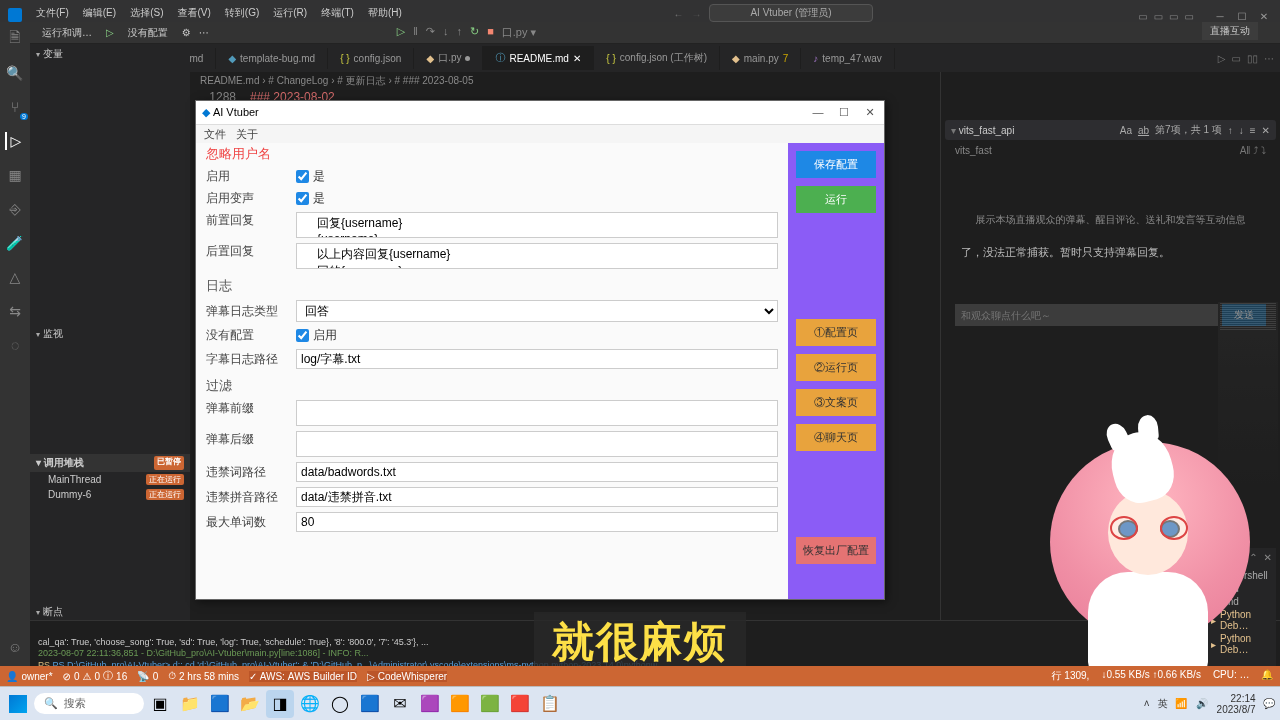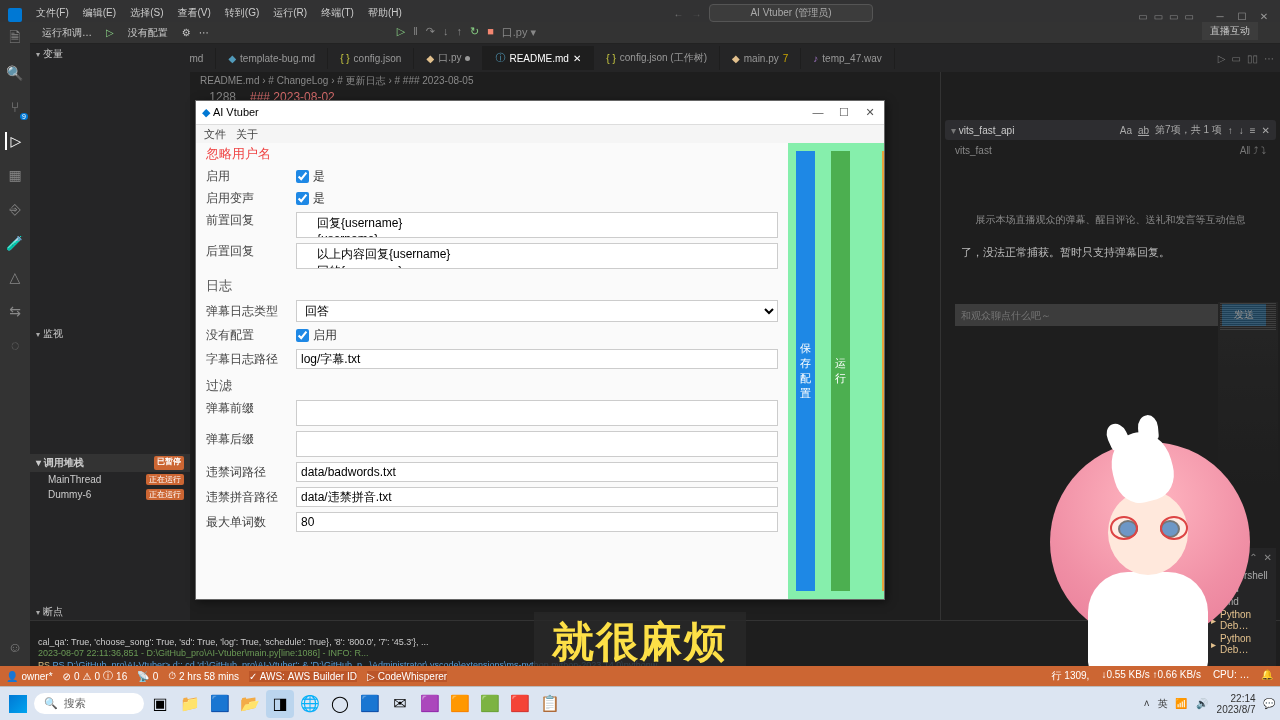--- a/index.html
+++ b/index.html
@@ -75,21 +75,21 @@
 
 .modal { position: absolute; left: 195px; top: 100px; width: 690px; height: 500px; background: #f0f0f0; border: 1px solid #666; box-shadow: 2px 2px 8px rgba(0,0,0,0.5); display: flex; flex-direction: column; z-index: 50; }
 .modal .mtitle { height: 24px; background: #fff; display: flex; align-items: center; padding: 0 6px; font-size: 11px; justify-content: space-between; border-bottom: 1px solid #ddd; }
 .modal .mtitle .wctrls { display: flex; gap: 10px; color: #555; font-size: 11px; }
 .modal .mtitle .wctrls span { width: 16px; text-align: center; }
 .modal .mmenu { height: 18px; background: #f5f5f5; font-size: 11px; color: #444; padding: 2px 8px; display: flex; gap: 10px; }
 .modal .mbody { flex: 1; display: flex; overflow: hidden; }
 .modal .leftform { flex: 1; overflow-y: auto; padding: 6px 10px; font-size: 12px; color: #333; background: #fafafa; position: relative; }
 .modal .leftform::-webkit-scrollbar { width: 10px; }
 .modal .leftform::-webkit-scrollbar-thumb { background: #aaa; }
-.modal .rightbtns { width: 96px; padding: 8px; display: flex; flex-direction: row; gap: 16px; background: #86efac; }
+.modal .rightbtns { width: 96px; padding: 8px; display: flex; flex-direction: column; gap: 8px; background: #8b5cf6; }
 .modal .btn { padding: 6px 4px; text-align: center; font-size: 11px; border: none; color: #fff; cursor: pointer; }
 .modal .btn.save { background: #1e88e5; }
 .modal .btn.run { background: #4caf50; }
 .modal .btn.nav { background: #e8a33d; color:#333; }
 .modal .btn.reset { background: #e57373; color:#333; }
 .modal .fgroup { display: flex; align-items: center; margin: 5px 0; gap: 8px; }
 .modal .fgroup.top { align-items: flex-start; }
 .modal .flabel { width: 82px; color: #444; font-size: 12px; flex-shrink: 0; }
 .modal .fval { flex: 1; font-size: 12px; }
 .modal textarea.fval { border: 1px solid #ccc; resize: none; height: 26px; padding: 2px 20px; font-family: inherit; font-size: 12px; background: #fff; }

